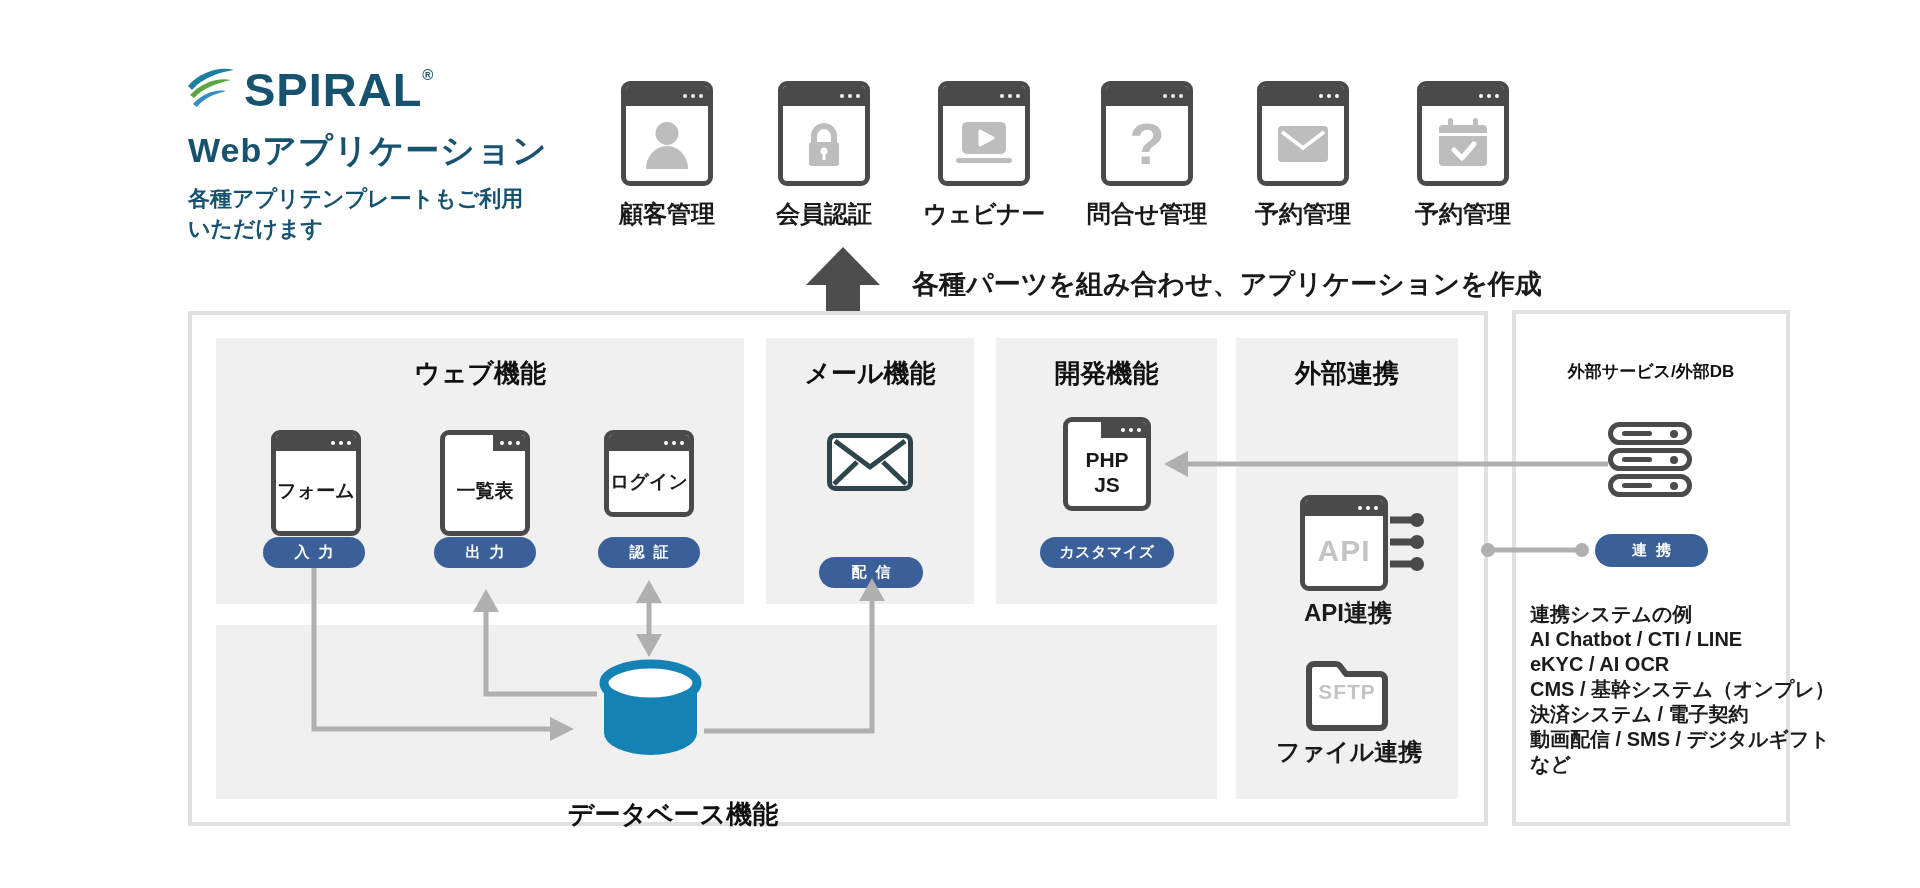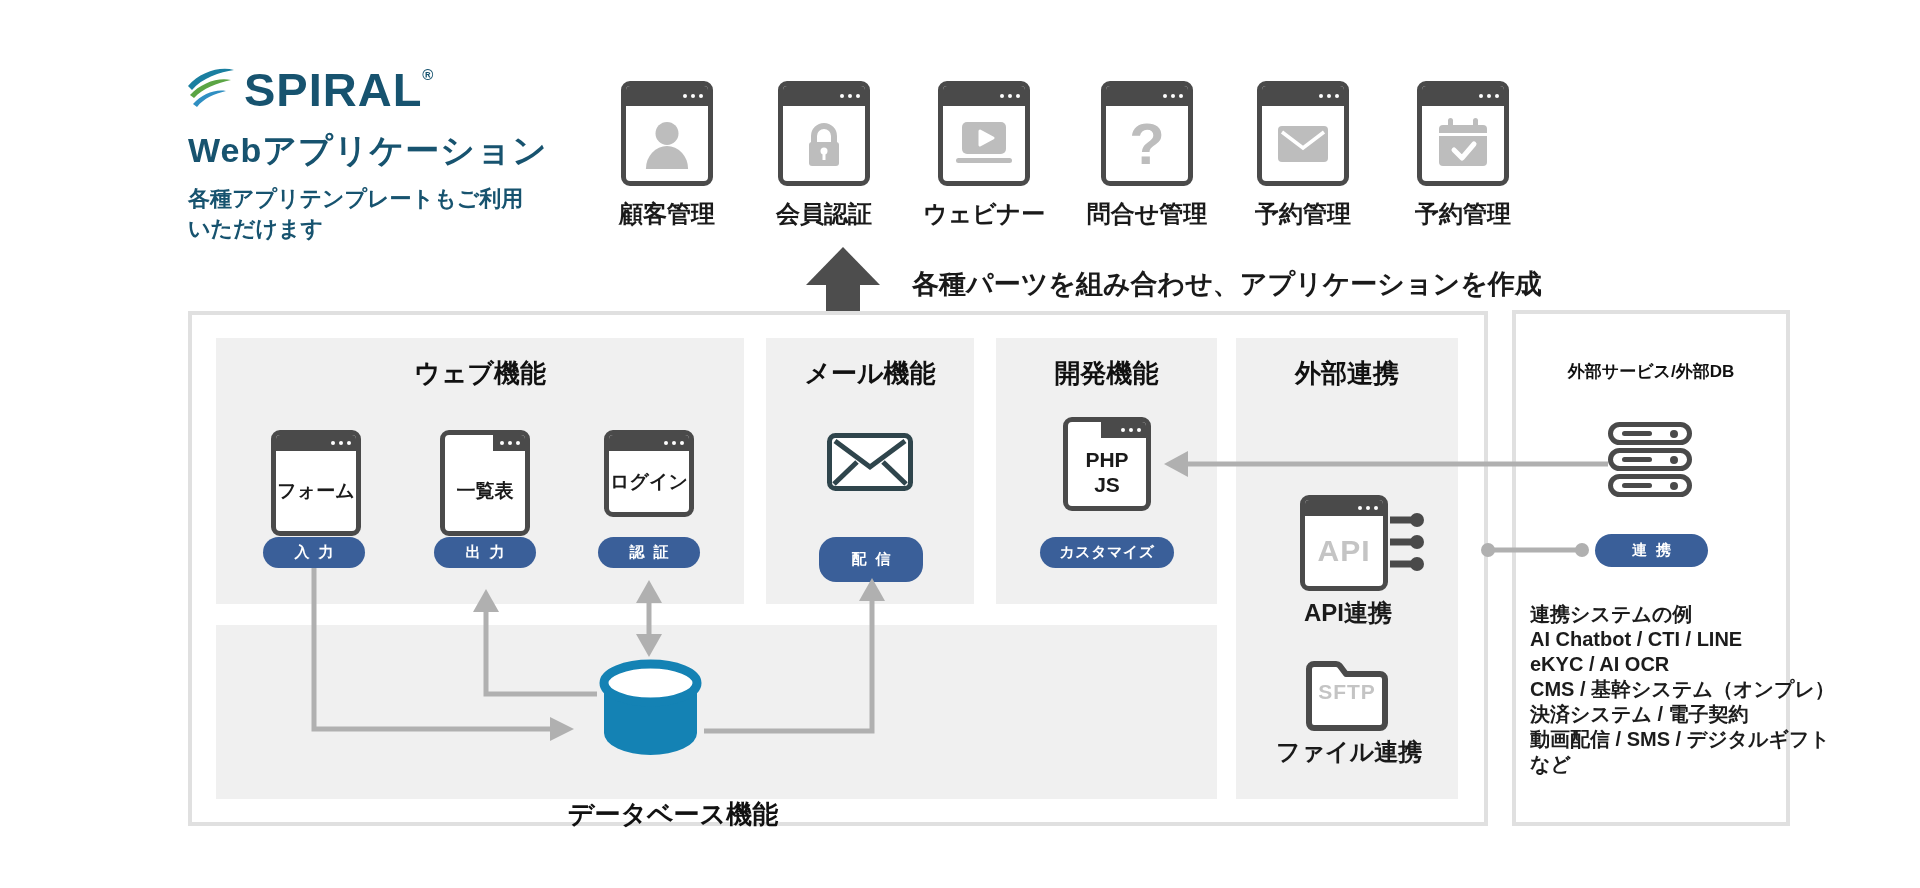--- a/index.html
+++ b/index.html
@@ -231,21 +231,21 @@
       </div>
     <div class="body">
       <span class="code-label">PHP</span>
       <span class="code-label">JS</span>
     </div>
   </div>
 
   <div class="badge sp" style="left:263px;top:537px;width:102px;height:31px;">入力</div>
   <div class="badge sp" style="left:434px;top:537px;width:102px;height:31px;">出力</div>
   <div class="badge sp" style="left:598px;top:537px;width:102px;height:31px;">認証</div>
-  <div class="badge sp" style="left:819px;top:537px;width:104px;height:45px;font-family:Liberation Mono, monospace;">配信</div>
+  <div class="badge sp" style="left:819px;top:557px;width:104px;height:31px;font-family:Liberation Mono, monospace;">配信</div>
   <div class="badge" style="left:1040px;top:537px;width:134px;height:31px;letter-spacing:0.5px;">カスタマイズ</div>
 
   <div class="browser" style="left:1300px;top:495px;width:88px;height:96px;">
     <div class="bar">
         <span class="dot"></span>
         <span class="dot"></span>
         <span class="dot"></span>
       </div>
     <div class="body">
         <span class="ghost-label" style="font-size:30px;">API</span>

